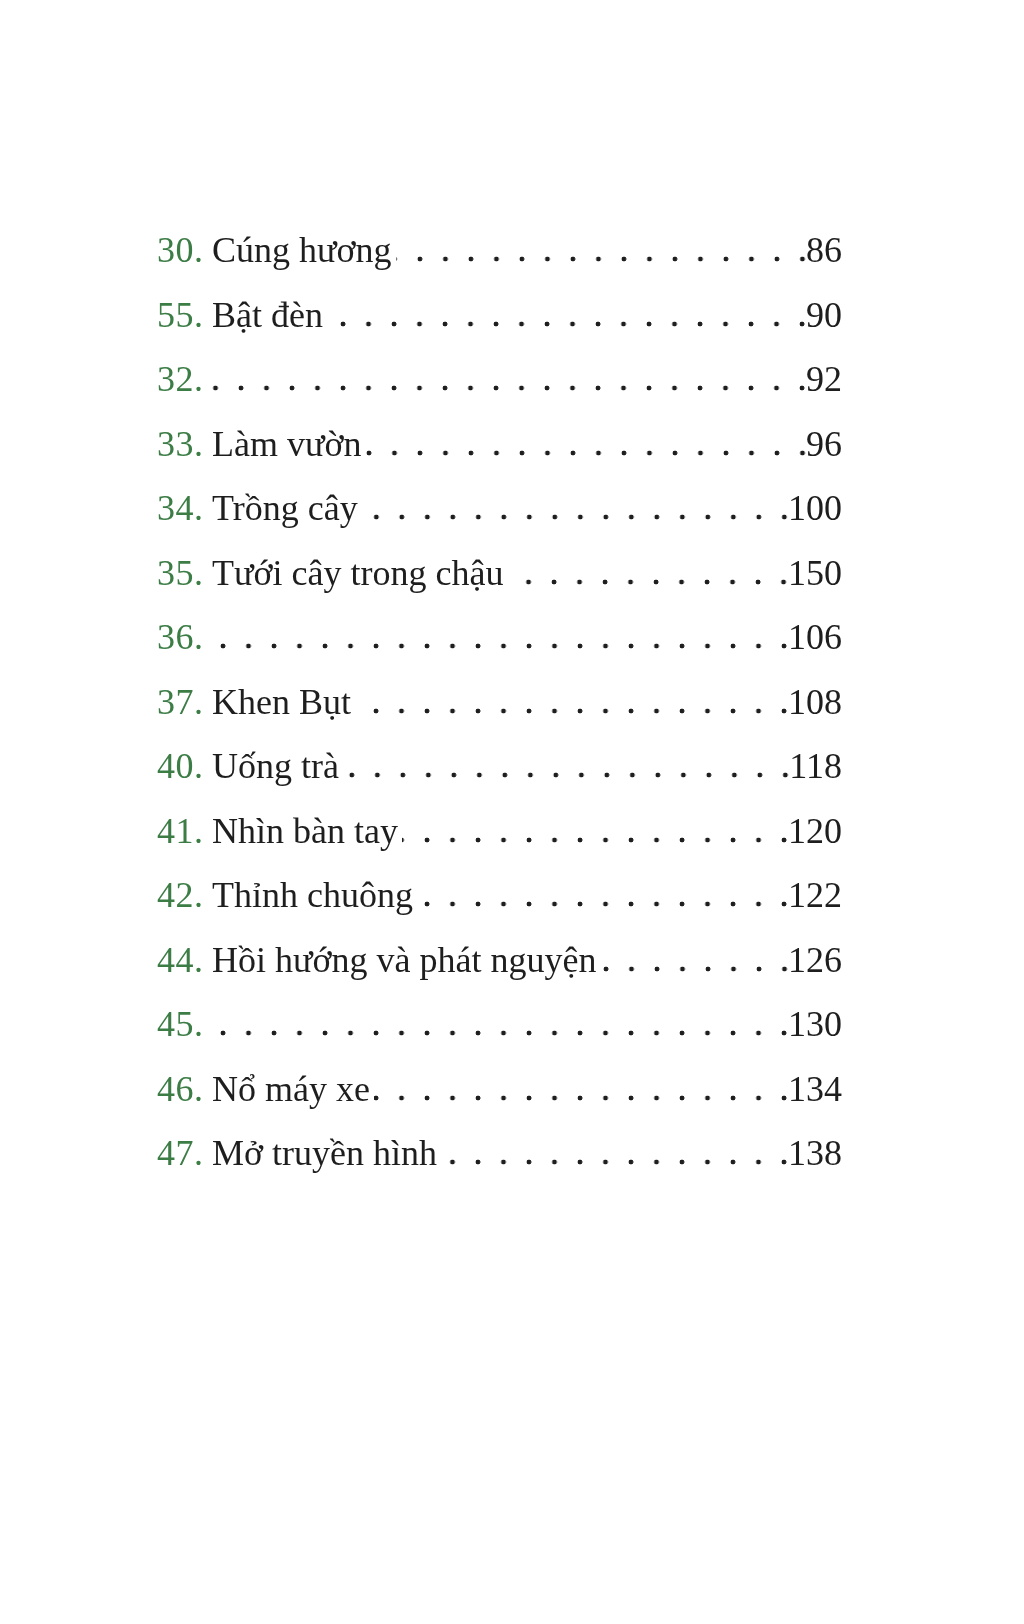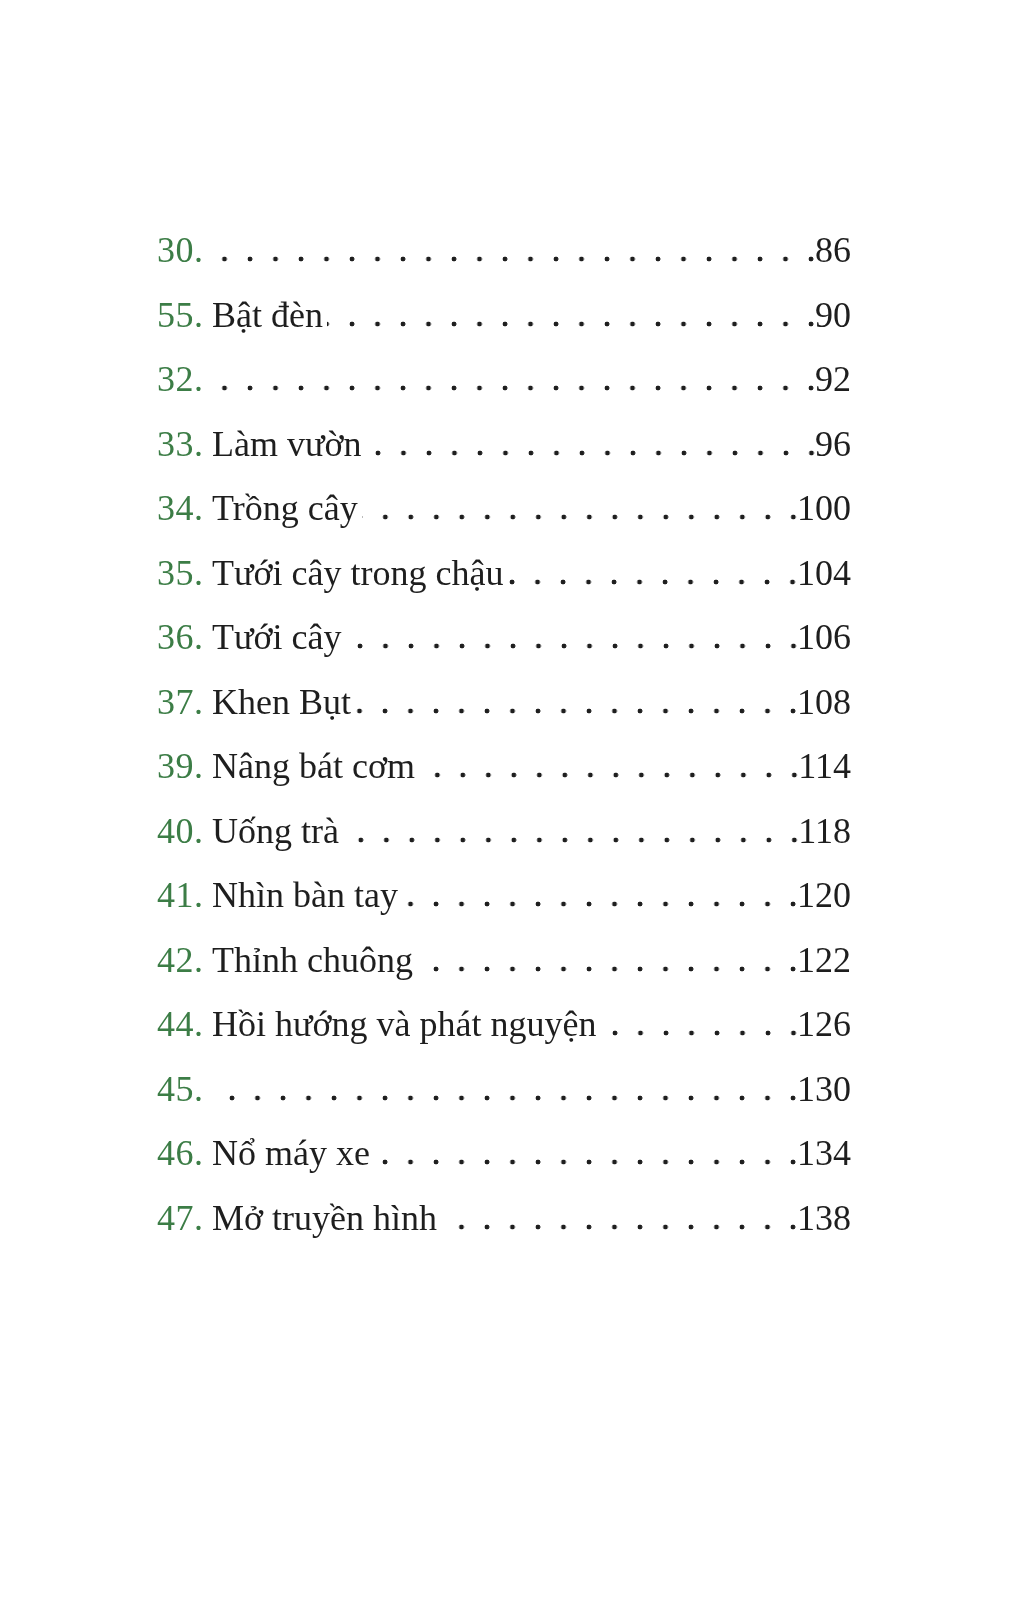--- a/index.html
+++ b/index.html
@@ -12,21 +12,21 @@
   }
   .page {
     position: relative;
     width: 1024px;
     height: 1624px;
     background: var(--paper, #ffffff);
   }
   .toc {
     position: absolute;
     left: 157px;
-    right: 173px;
+    right: 182px;
     top: 218px;
   }
   .toc-row {
     display: flex;
     align-items: baseline;
     height: 64.5px;
     white-space: nowrap;
   }
   .toc-num {
     flex: 0 0 55px;
@@ -60,20 +60,21 @@
     text-align: center;
   }
 </style>
 </head>
 <body>
 
 <div class="page">
   <div class="toc" id="toc-list">
   <div class="toc-row">
     <span class="toc-num">30.</span>
+    <span class="toc-title">Cúng hương</span>
     <span class="toc-leader"></span>
     <span class="toc-page">86</span>
   </div>
 
   <div class="toc-row">
     <span class="toc-num">55.</span>
     <span class="toc-title">Bật đèn</span>
     <span class="toc-leader"></span>
     <span class="toc-page">90</span>
   </div>
@@ -95,44 +96,37 @@
     <span class="toc-num">34.</span>
     <span class="toc-title">Trồng cây</span>
     <span class="toc-leader"></span>
     <span class="toc-page">100</span>
   </div>
 
   <div class="toc-row">
     <span class="toc-num">35.</span>
     <span class="toc-title">Tưới cây trong chậu</span>
     <span class="toc-leader"></span>
-    <span class="toc-page">104</span>
+    <span class="toc-page">150</span>
   </div>
 
   <div class="toc-row">
     <span class="toc-num">36.</span>
-    <span class="toc-title">Tưới cây</span>
     <span class="toc-leader"></span>
     <span class="toc-page">106</span>
   </div>
 
   <div class="toc-row">
     <span class="toc-num">37.</span>
     <span class="toc-title">Khen Bụt</span>
     <span class="toc-leader"></span>
     <span class="toc-page">108</span>
   </div>
 
 
-  <div class="toc-row">
-    <span class="toc-num">39.</span>
-    <span class="toc-title">Nâng bát cơm</span>
-    <span class="toc-leader"></span>
-    <span class="toc-page">114</span>
-  </div>
 
   <div class="toc-row">
     <span class="toc-num">40.</span>
     <span class="toc-title">Uống trà</span>
     <span class="toc-leader"></span>
     <span class="toc-page">118</span>
   </div>
 
   <div class="toc-row">
     <span class="toc-num">41.</span>

